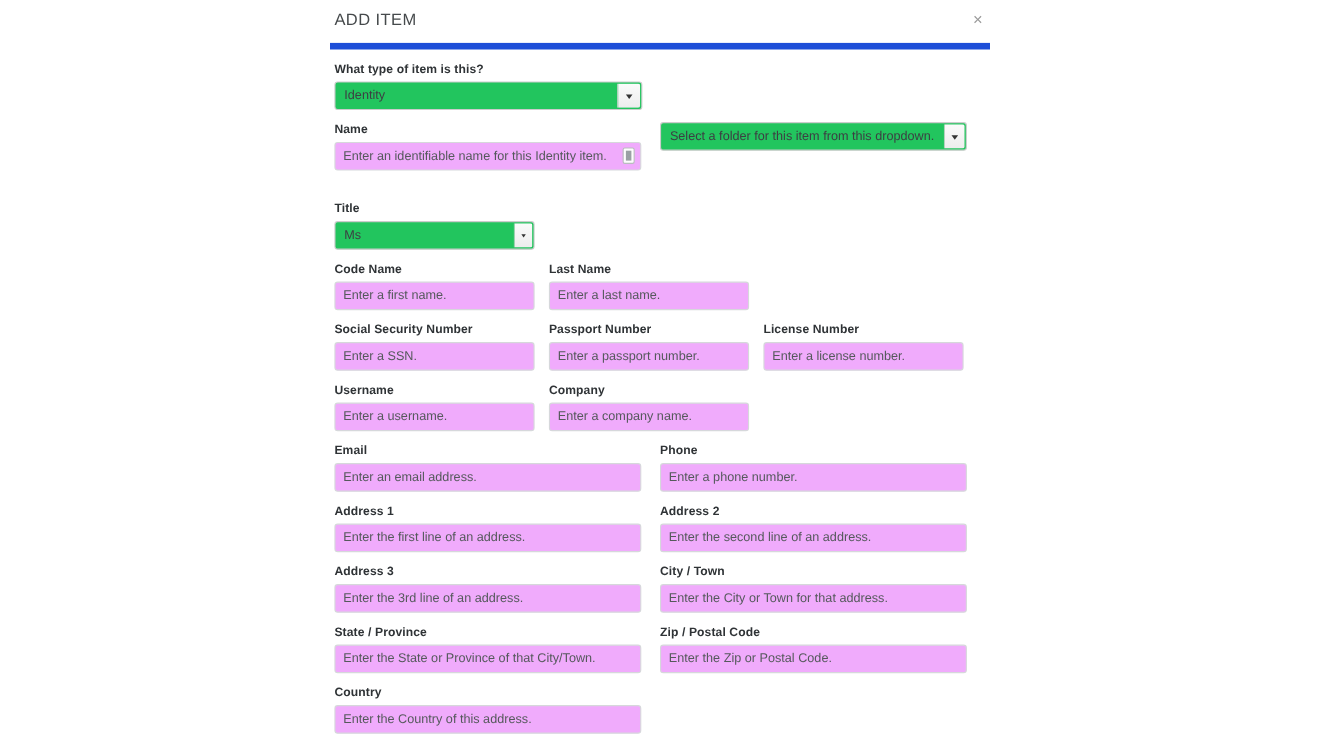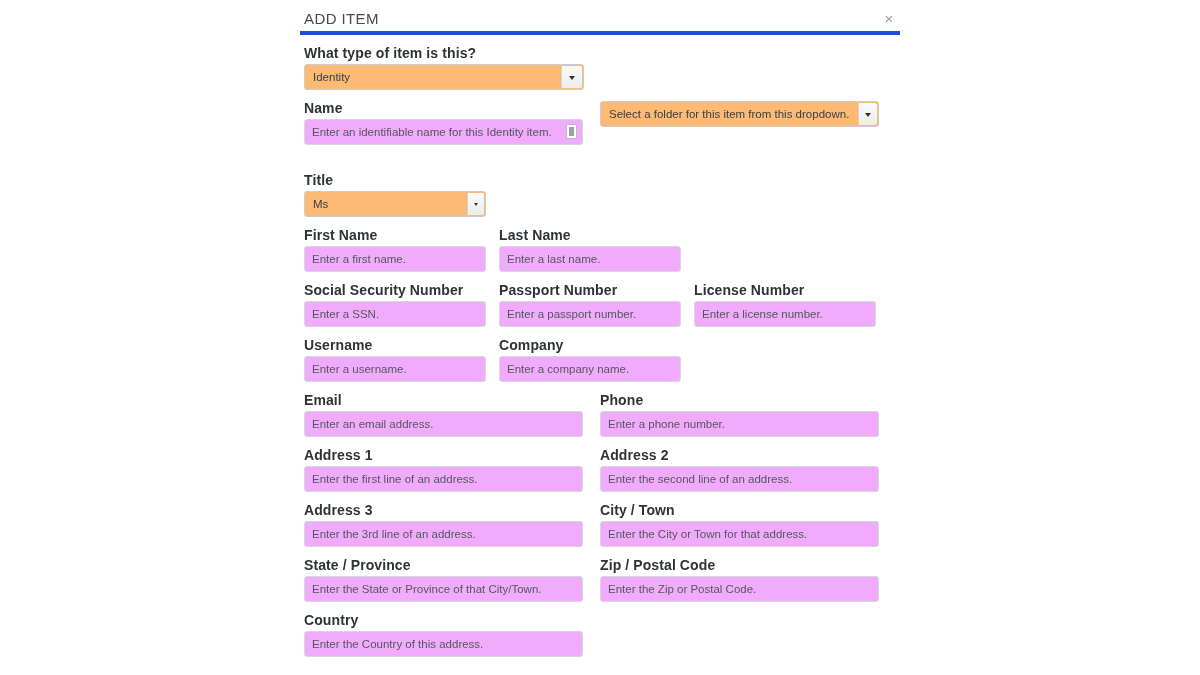--- a/index.html
+++ b/index.html
@@ -17,22 +17,22 @@
     left: 300px;
     top: 0;
     width: 600px;
     height: 675px;
     background: #ffffff;
   }
 
   
   .modal-header {
     position: relative;
-    height: 35px;
-    border-bottom: 4px solid #1d4ed8;
+    height: 45px;
+    border-bottom: 6px solid #1d4ed8;
     box-sizing: border-box;
   }
   .modal-title {
     position: absolute;
     left: 4px;
     top: 10px;
     font-size: 15px;
     font-weight: 400;
     color: #464a4c;
     letter-spacing: 0.4px;
@@ -54,21 +54,21 @@
     font-family: "Liberation Sans", sans-serif;
   }
 
   
   .modal-body {
     padding: 0 4px;
     box-sizing: border-box;
   }
 
   .field-label {
-    font-size: 14px;
+    font-size: 11px;
     font-weight: bold;
     color: #2f3336;
     margin: 0 0 4px 0;
     line-height: 14px;
     letter-spacing: 0.1px;
   }
 
   .row {
     display: flex;
     margin-top: 11px;
@@ -123,21 +123,21 @@
     bottom: 2px;
     background: #9aa0a4;
   }
 
   
   .select-wrap {
     position: relative;
     height: 26px;
     border: 1px solid #ccc;
     border-radius: 3px;
-    background: #fdba74;
+    background: #22c55e;
     box-sizing: border-box;
     cursor: pointer;
   }
   .select-value {
     position: absolute;
     left: 8px;
     top: 0;
     right: 24px;
     height: 24px;
     line-height: 24px;
@@ -219,21 +219,21 @@
         <div class="field-label">Title</div>
         <div class="select-wrap small-arrow">
           <div class="select-value">Ms</div>
           <span class="select-arrow"></span>
         </div>
       </div>
     </div>
 
     <div class="row">
       <div class="col w-third gap-3">
-        <div class="field-label">First Name</div>
+        <div class="field-label">Code Name</div>
         <input class="text-input" type="text" placeholder="Enter a first name." style="">
       </div>
       <div class="col w-third">
         <div class="field-label">Last Name</div>
         <input class="text-input" type="text" placeholder="Enter a last name." style="">
       </div>
     </div>
 
     <div class="row">
       <div class="col w-third gap-3">

